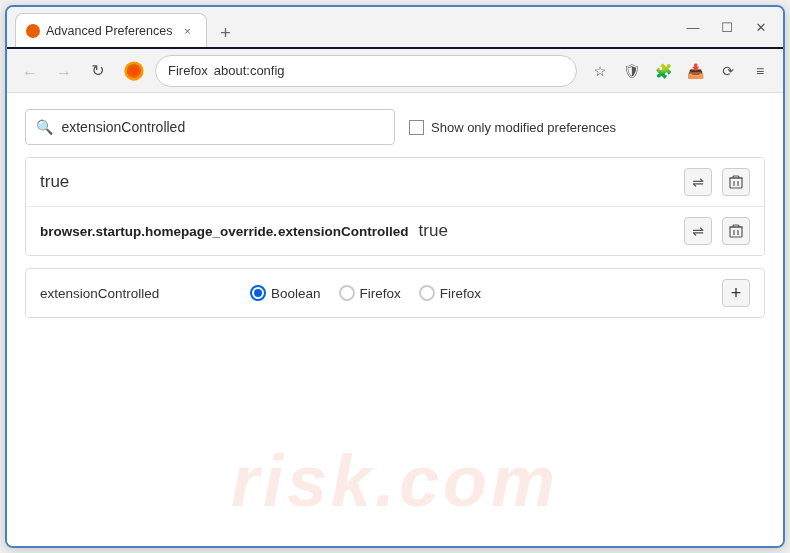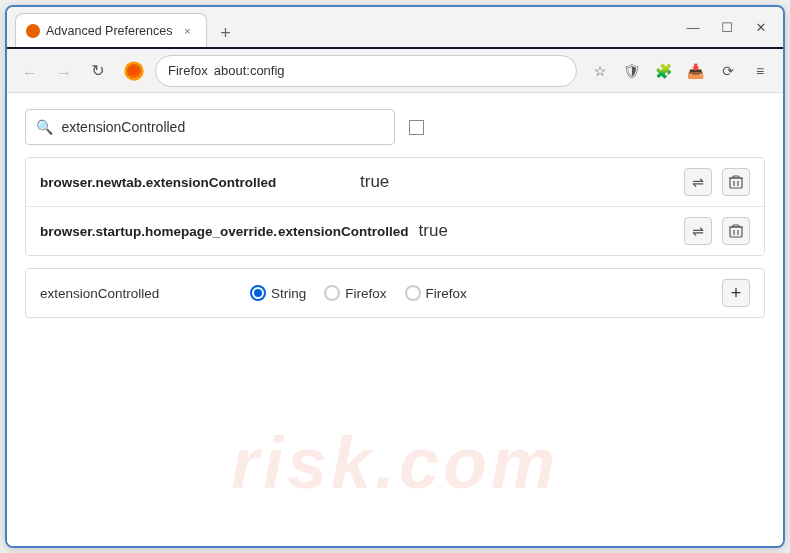--- a/index.html
+++ b/index.html
@@ -194,21 +194,21 @@
       display: flex;
       flex-direction: column;
       gap: 12px;
       position: relative;
       overflow: hidden;
     }
 
     
     .watermark {
       position: absolute;
-      bottom: 42px;
+      bottom: 24px;
       left: 50%;
       transform: translateX(-50%);
       font-size: 72px;
       font-weight: 900;
       color: rgba(220, 80, 50, 0.12);
       white-space: nowrap;
       letter-spacing: 4px;
       pointer-events: none;
       z-index: 0;
       font-style: italic;
@@ -429,27 +429,27 @@
 
     <div class="watermark">risk.com</div>
 
     <div class="search-row">
       <div class="search-box">
         <span class="search-icon">🔍</span>
         <input class="search-input" type="text" value="extensionControlled" style="">
       </div>
       <label class="show-modified">
         <span class="checkbox"></span>
+        <span>Show only modified preferences</span>
       </label>
     </div>
 
     <div class="results-table">
 
       <div class="result-row">
-        <span class="pref-name">browser.newtab.extensionControlled</span>
         <span class="pref-value">true</span>
         <div class="row-actions">
           <button class="action-btn" title="Reset">⇌</button>
           <button class="action-btn" title="Delete">
             <svg width="14" height="14" viewBox="0 0 14 14" fill="none" xmlns="http://www.w3.org/2000/svg">
               <rect x="1" y="3" width="12" height="10" rx="1" stroke="#555" stroke-width="1.2" fill="none"></rect>
               <path d="M4 3V2a1 1 0 011-1h4a1 1 0 011 1v1" stroke="#555" stroke-width="1.2"></path>
               <line x1="0" y1="3" x2="14" y2="3" stroke="#555" stroke-width="1.2"></line>
               <line x1="5" y1="6" x2="5" y2="11" stroke="#555" stroke-width="1.2"></line>
               <line x1="9" y1="6" x2="9" y2="11" stroke="#555" stroke-width="1.2"></line>
@@ -477,21 +477,21 @@
           </button>
         </div>
       </div>
     </div>
 
     <div class="add-row">
       <span class="add-row-name">extensionControlled</span>
       <div class="radio-group">
         <label class="radio-option">
           <div class="radio-circle selected"></div>
-          <span>String</span>
+          <span>Boolean</span>
         </label>
         <label class="radio-option">
           <div class="radio-circle"></div>
           <span>Firefox</span>
         </label>
         <label class="radio-option">
           <div class="radio-circle"></div>
           <span>Firefox</span>
         </label>
       </div>

